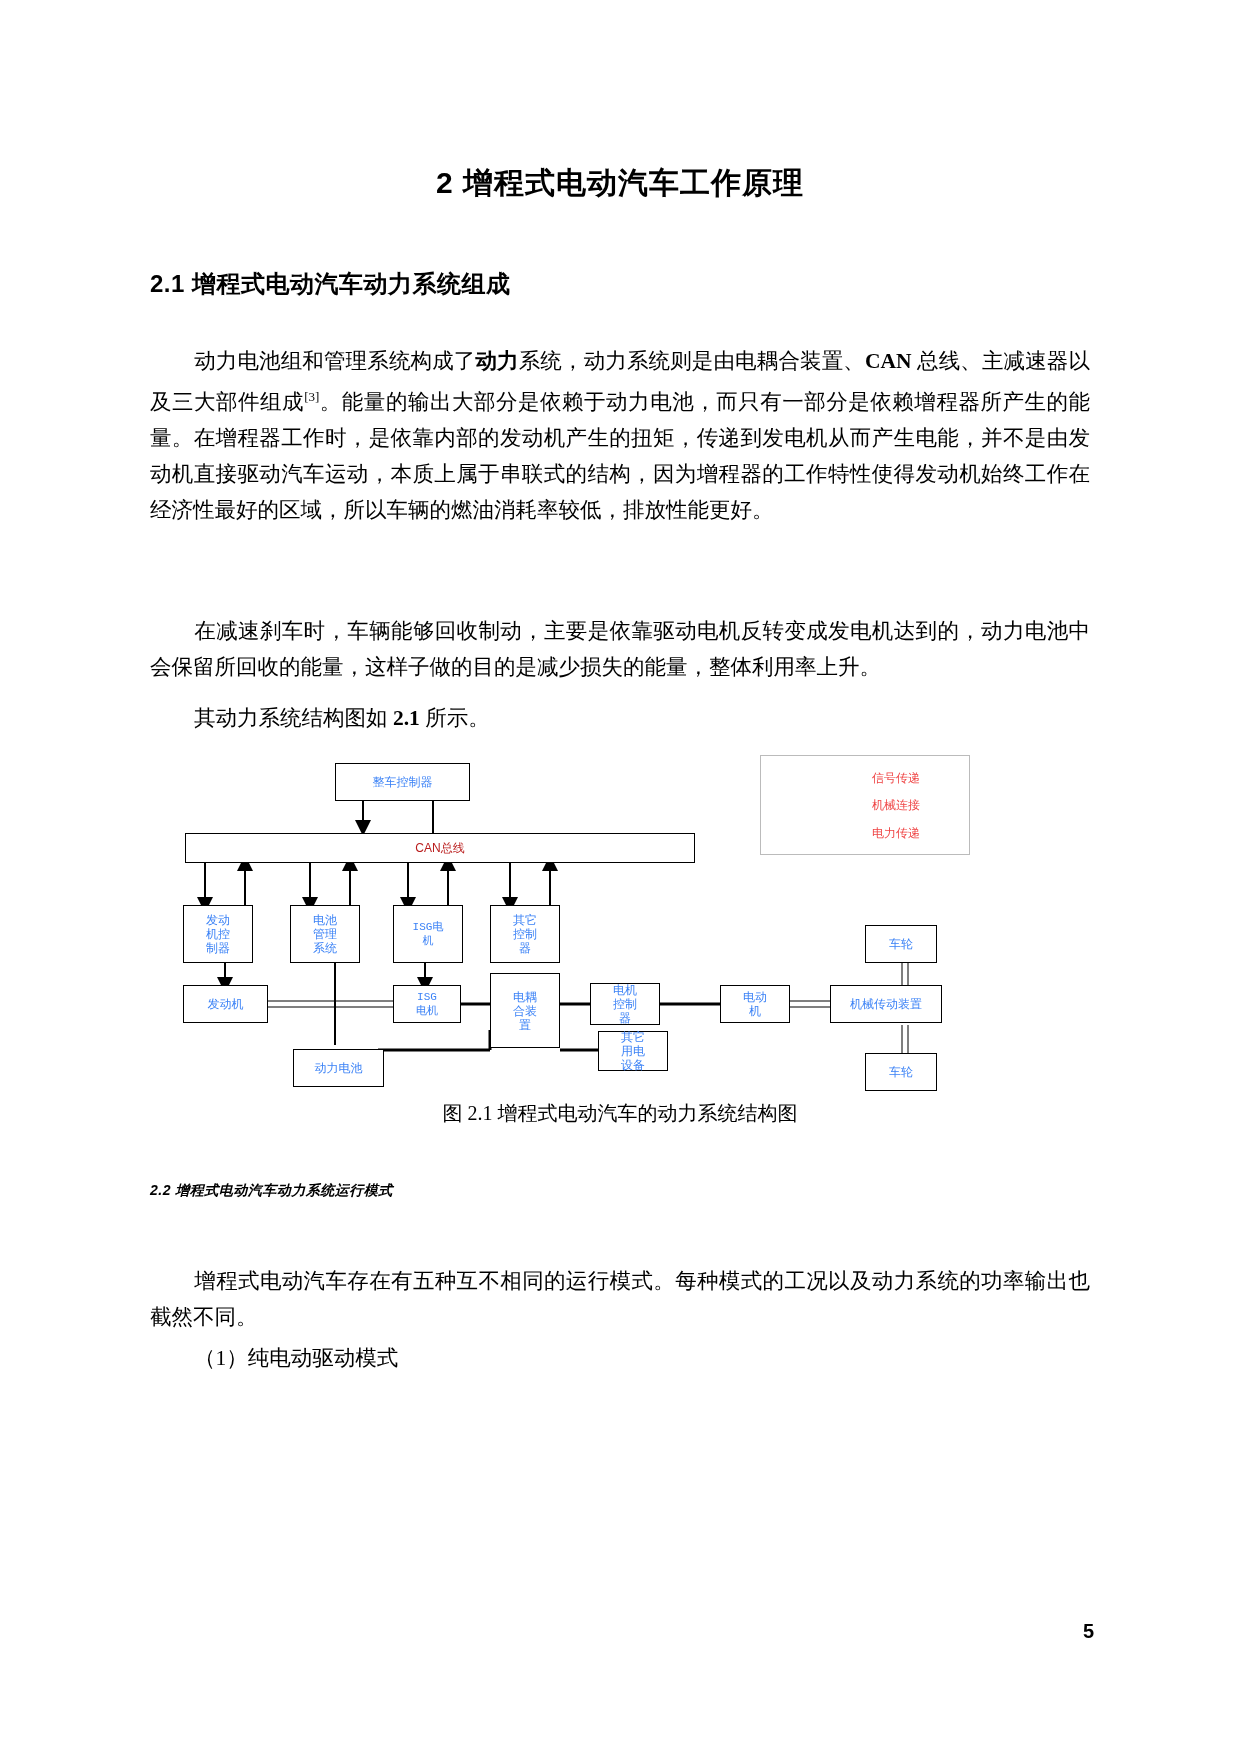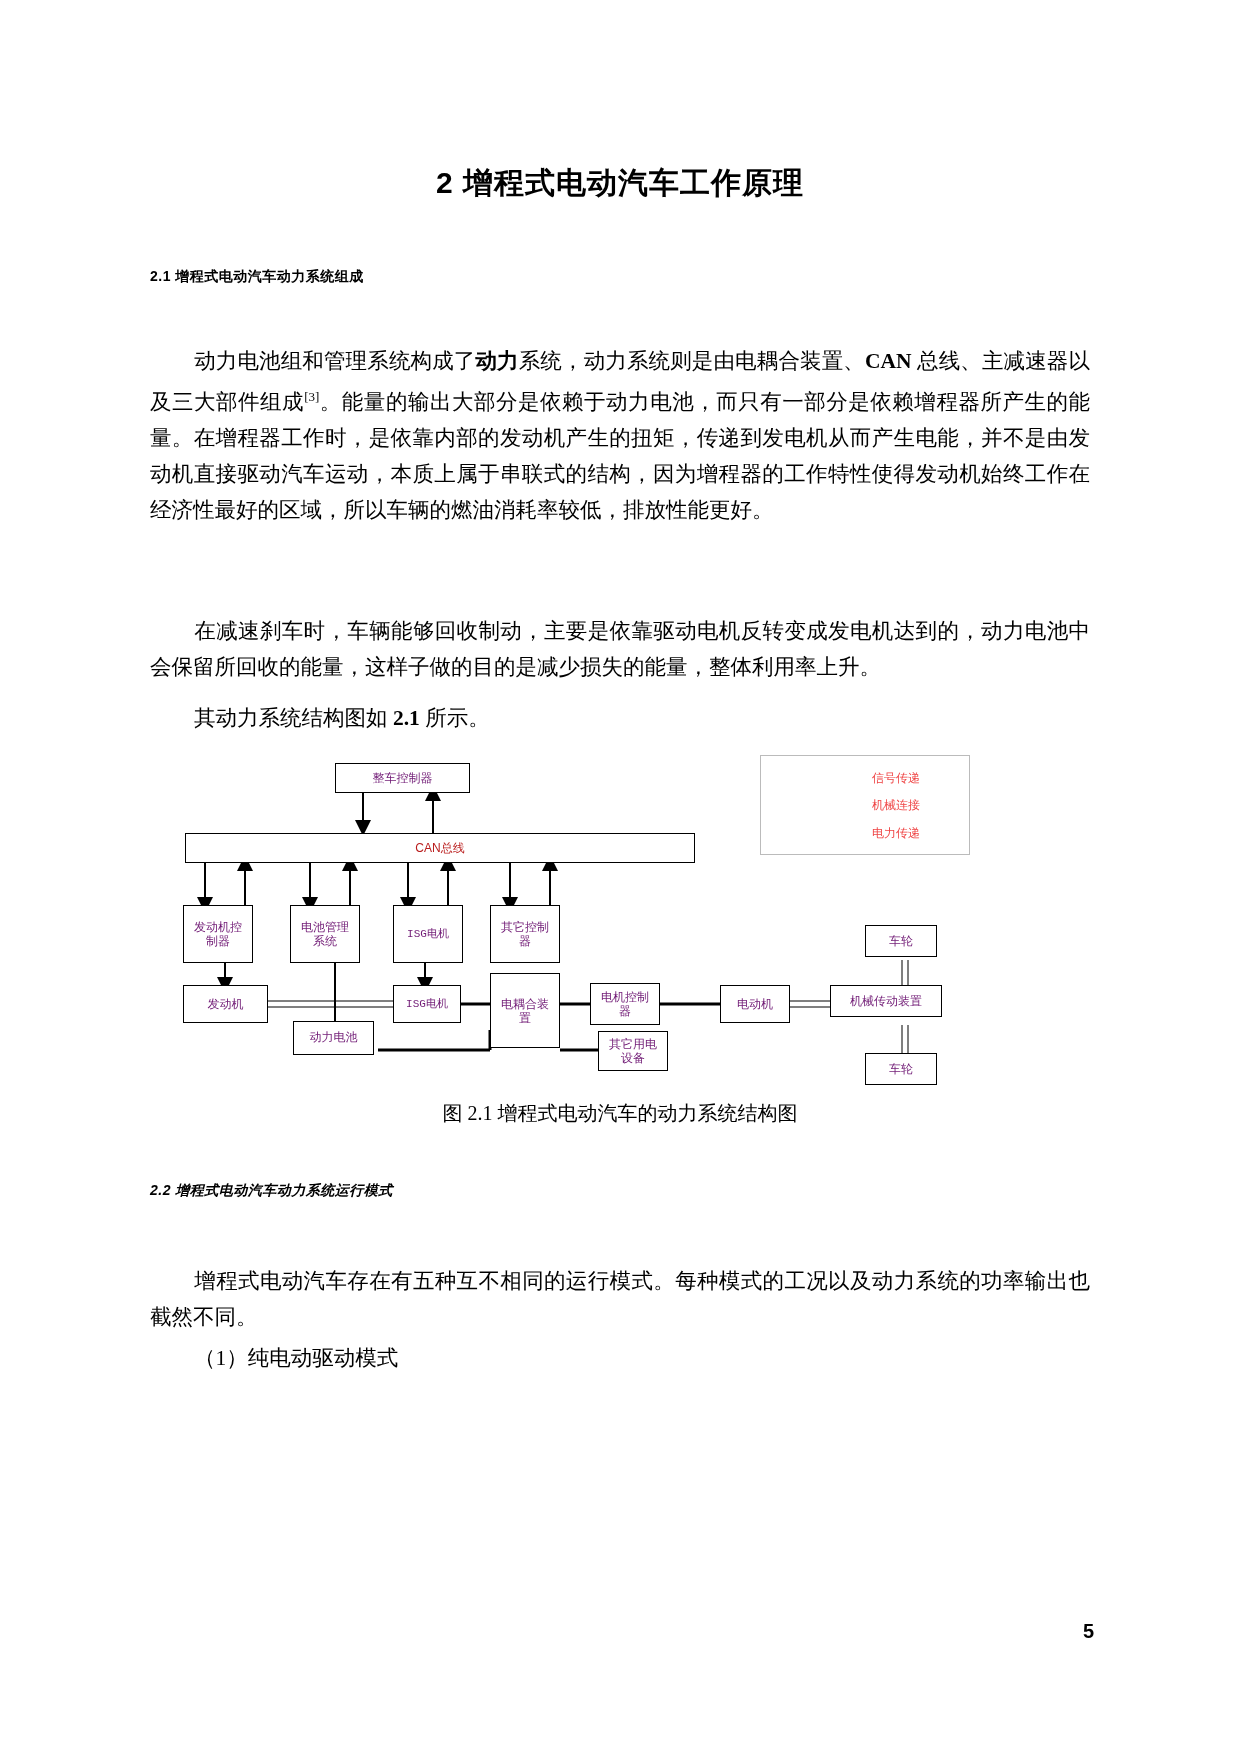--- a/index.html
+++ b/index.html
@@ -21,21 +21,21 @@
     text-align:center;
     font-family:"Liberation Sans","DejaVu Sans",sans-serif;
     font-weight:bold;
     font-size:30px;
     letter-spacing:1px;
   }
   .h2{
     position:absolute;left:150px;
     font-family:"Liberation Sans","DejaVu Sans",sans-serif;
     font-weight:bold;
-    font-size:14px;
+    font-size:24px;
     letter-spacing:0.5px;
   }
   #sec21{top:268px;}
   #sec22{top:1182px;font-size:14px;font-style:italic;}
 
   
   .para{
     position:absolute;left:150px;width:940px;
     font-size:21.5px;
     line-height:36px;
@@ -69,23 +69,23 @@
   
   .node{
     position:absolute;
     border:1px solid #000;
     background:#fff;
     font-family:"Liberation Sans","DejaVu Sans",sans-serif;
     font-size:12px;
     line-height:14px;
     display:flex;align-items:center;justify-content:center;
     text-align:center;
-    color:#701a75;
+    color:#3b82f6;
     box-sizing:border-box;
-    padding:7px;
+    padding:18px;
   }
   .node.mono{font-family:"Liberation Mono","DejaVu Sans Mono",monospace;font-size:11px;}
   .bus{
     position:absolute;border:1px solid #000;background:#fff;
     display:flex;align-items:center;justify-content:center;
     font-family:"Liberation Sans","DejaVu Sans",sans-serif;font-size:12px;
     color:#b91c1c;box-sizing:border-box;
   }
   .legend-box{
     position:absolute;border:1px solid #bbb;background:#fff;box-sizing:border-box;
@@ -190,21 +190,21 @@
 
     <div class="node" style="left:33px;top:240px;width:85px;height:38px;">发动机</div>
     <div class="node mono" style="left:243px;top:240px;width:68px;height:38px;">ISG电机</div>
     <div class="node" style="left:340px;top:228px;width:70px;height:75px;white-space:pre-line;">电耦合装
 置</div>
     <div class="node" style="left:440px;top:238px;width:70px;height:42px;white-space:pre-line;">电机控制
 器</div>
     <div class="node" style="left:570px;top:240px;width:70px;height:38px;">电动机</div>
     <div class="node" style="left:680px;top:240px;width:112px;height:32px;">机械传动装置</div>
 
-    <div class="node" style="left:143px;top:276px;width:81px;height:34px;font-family:Liberation Mono, monospace;">动力电池</div>
+    <div class="node" style="left:143px;top:304px;width:91px;height:34px;">动力电池</div>
     <div class="node" style="left:448px;top:286px;width:70px;height:40px;white-space:pre-line;">其它用电
 设备</div>
 
     <div class="node" style="left:715px;top:180px;width:72px;height:32px;">车轮</div>
     <div class="node" style="left:715px;top:308px;width:72px;height:32px;">车轮</div>
   </div>
 
   <div class="fig-cap">图 2.1 增程式电动汽车的动力系统结构图</div>
 
   <div class="h2" id="sec22">2.2  增程式电动汽车动力系统运行模式</div>

